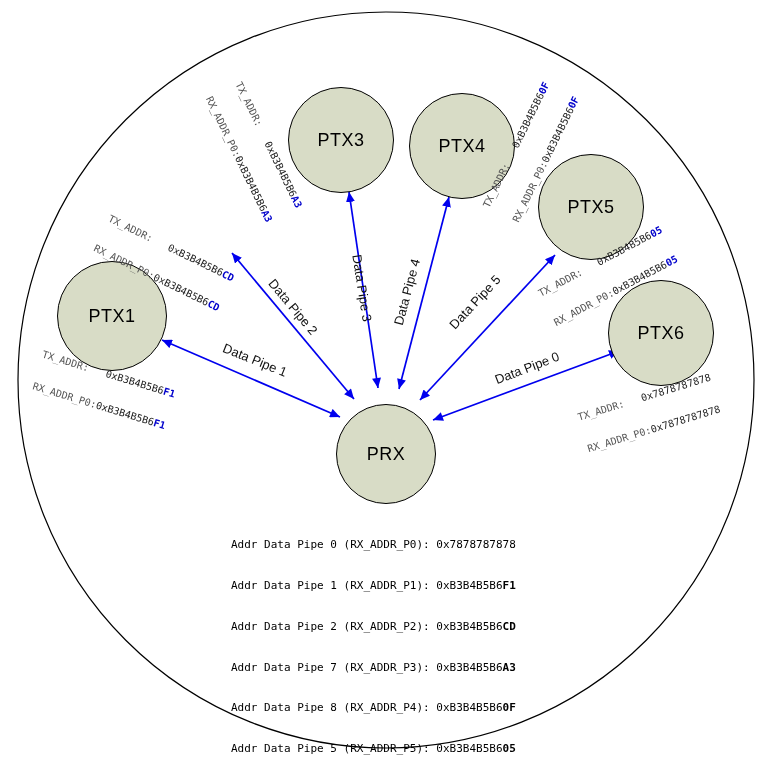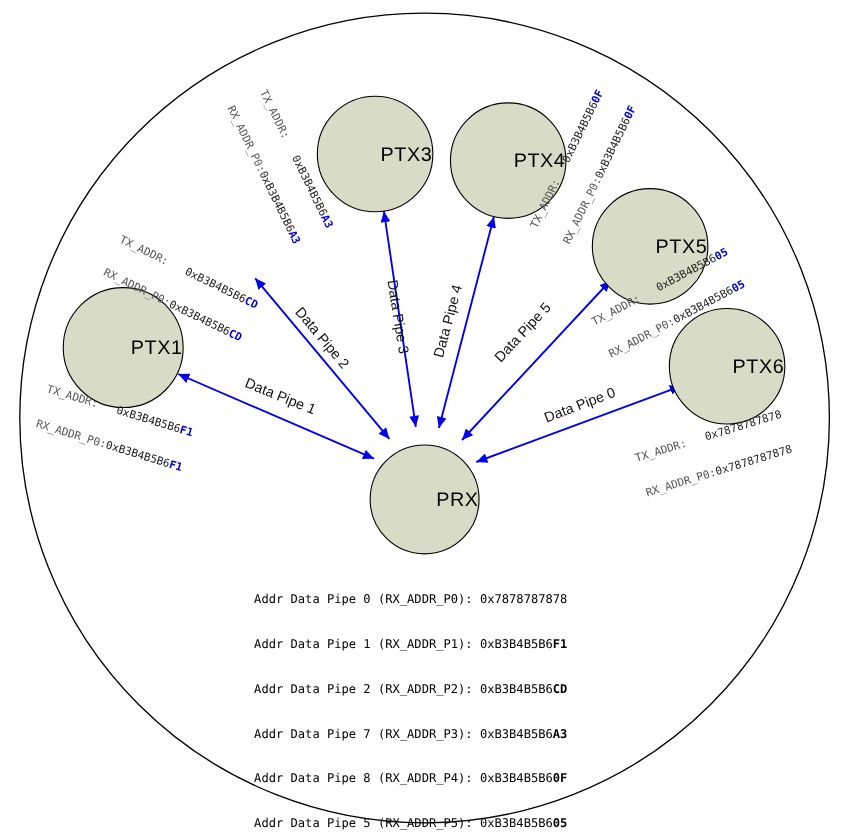--- a/index.html
+++ b/index.html
@@ -16,21 +16,21 @@
   .arrow { stroke: var(--arrow-blue, #0000EE); stroke-width: 1.7; }
   marker path { fill: var(--arrow-blue, #0000EE); stroke: none; }
 
   .node {
     position: absolute;
     border: 1.2px solid #000000;
     border-radius: 50%;
     background: var(--node-fill, #D8DCC6);
     display: flex;
     align-items: center;
-    justify-content: flex-end;
+    justify-content: center;
   }
   .node-label {
     font-size: 18px;
     color: #000000;
     letter-spacing: 0.5px;
   }
 
   .pipe-label {
     position: absolute;
     font-size: 13px;
@@ -99,21 +99,21 @@
 
   <div class="node" style="left:57px;top:261px;width:110px;height:110px">
     <span class="node-label">PTX1</span>
   </div>
   <div class="node" style="left:288px;top:87px;width:106px;height:106px">
     <span class="node-label">PTX3</span>
   </div>
   <div class="node" style="left:409px;top:93px;width:106px;height:106px">
     <span class="node-label">PTX4</span>
   </div>
-  <div class="node" style="left:538px;top:171px;width:106px;height:106px">
+  <div class="node" style="left:538px;top:154px;width:106px;height:106px">
     <span class="node-label">PTX5</span>
   </div>
   <div class="node" style="left:608px;top:280px;width:106px;height:106px">
     <span class="node-label">PTX6</span>
   </div>
 
   <div class="node" style="left:336px;top:404px;width:100px;height:100px">
     <span class="node-label">PRX</span>
   </div>
 

